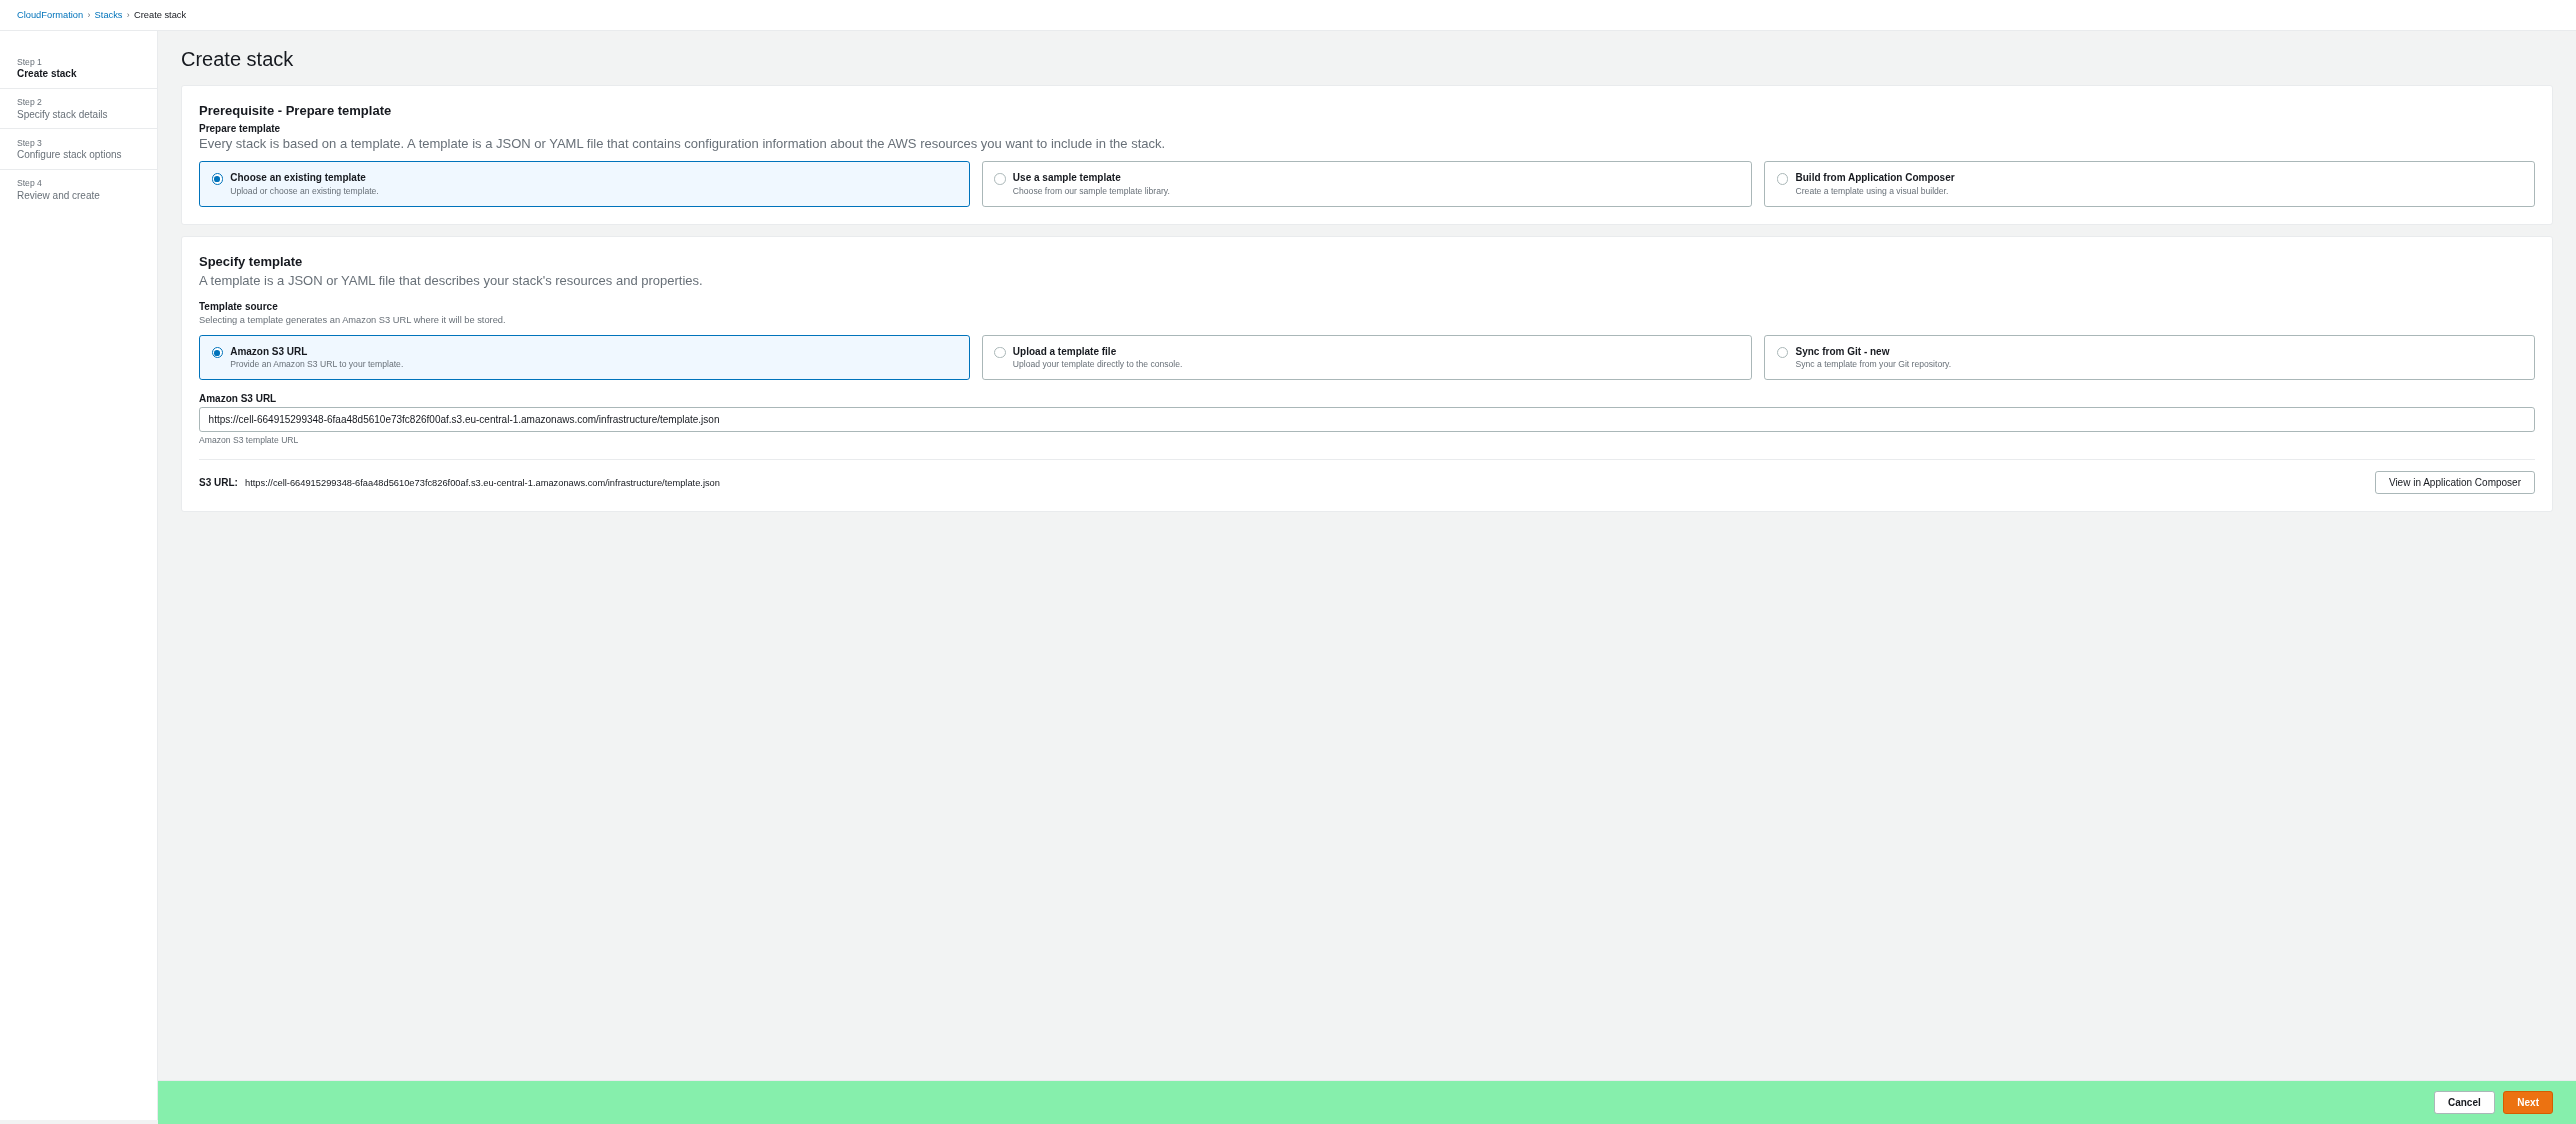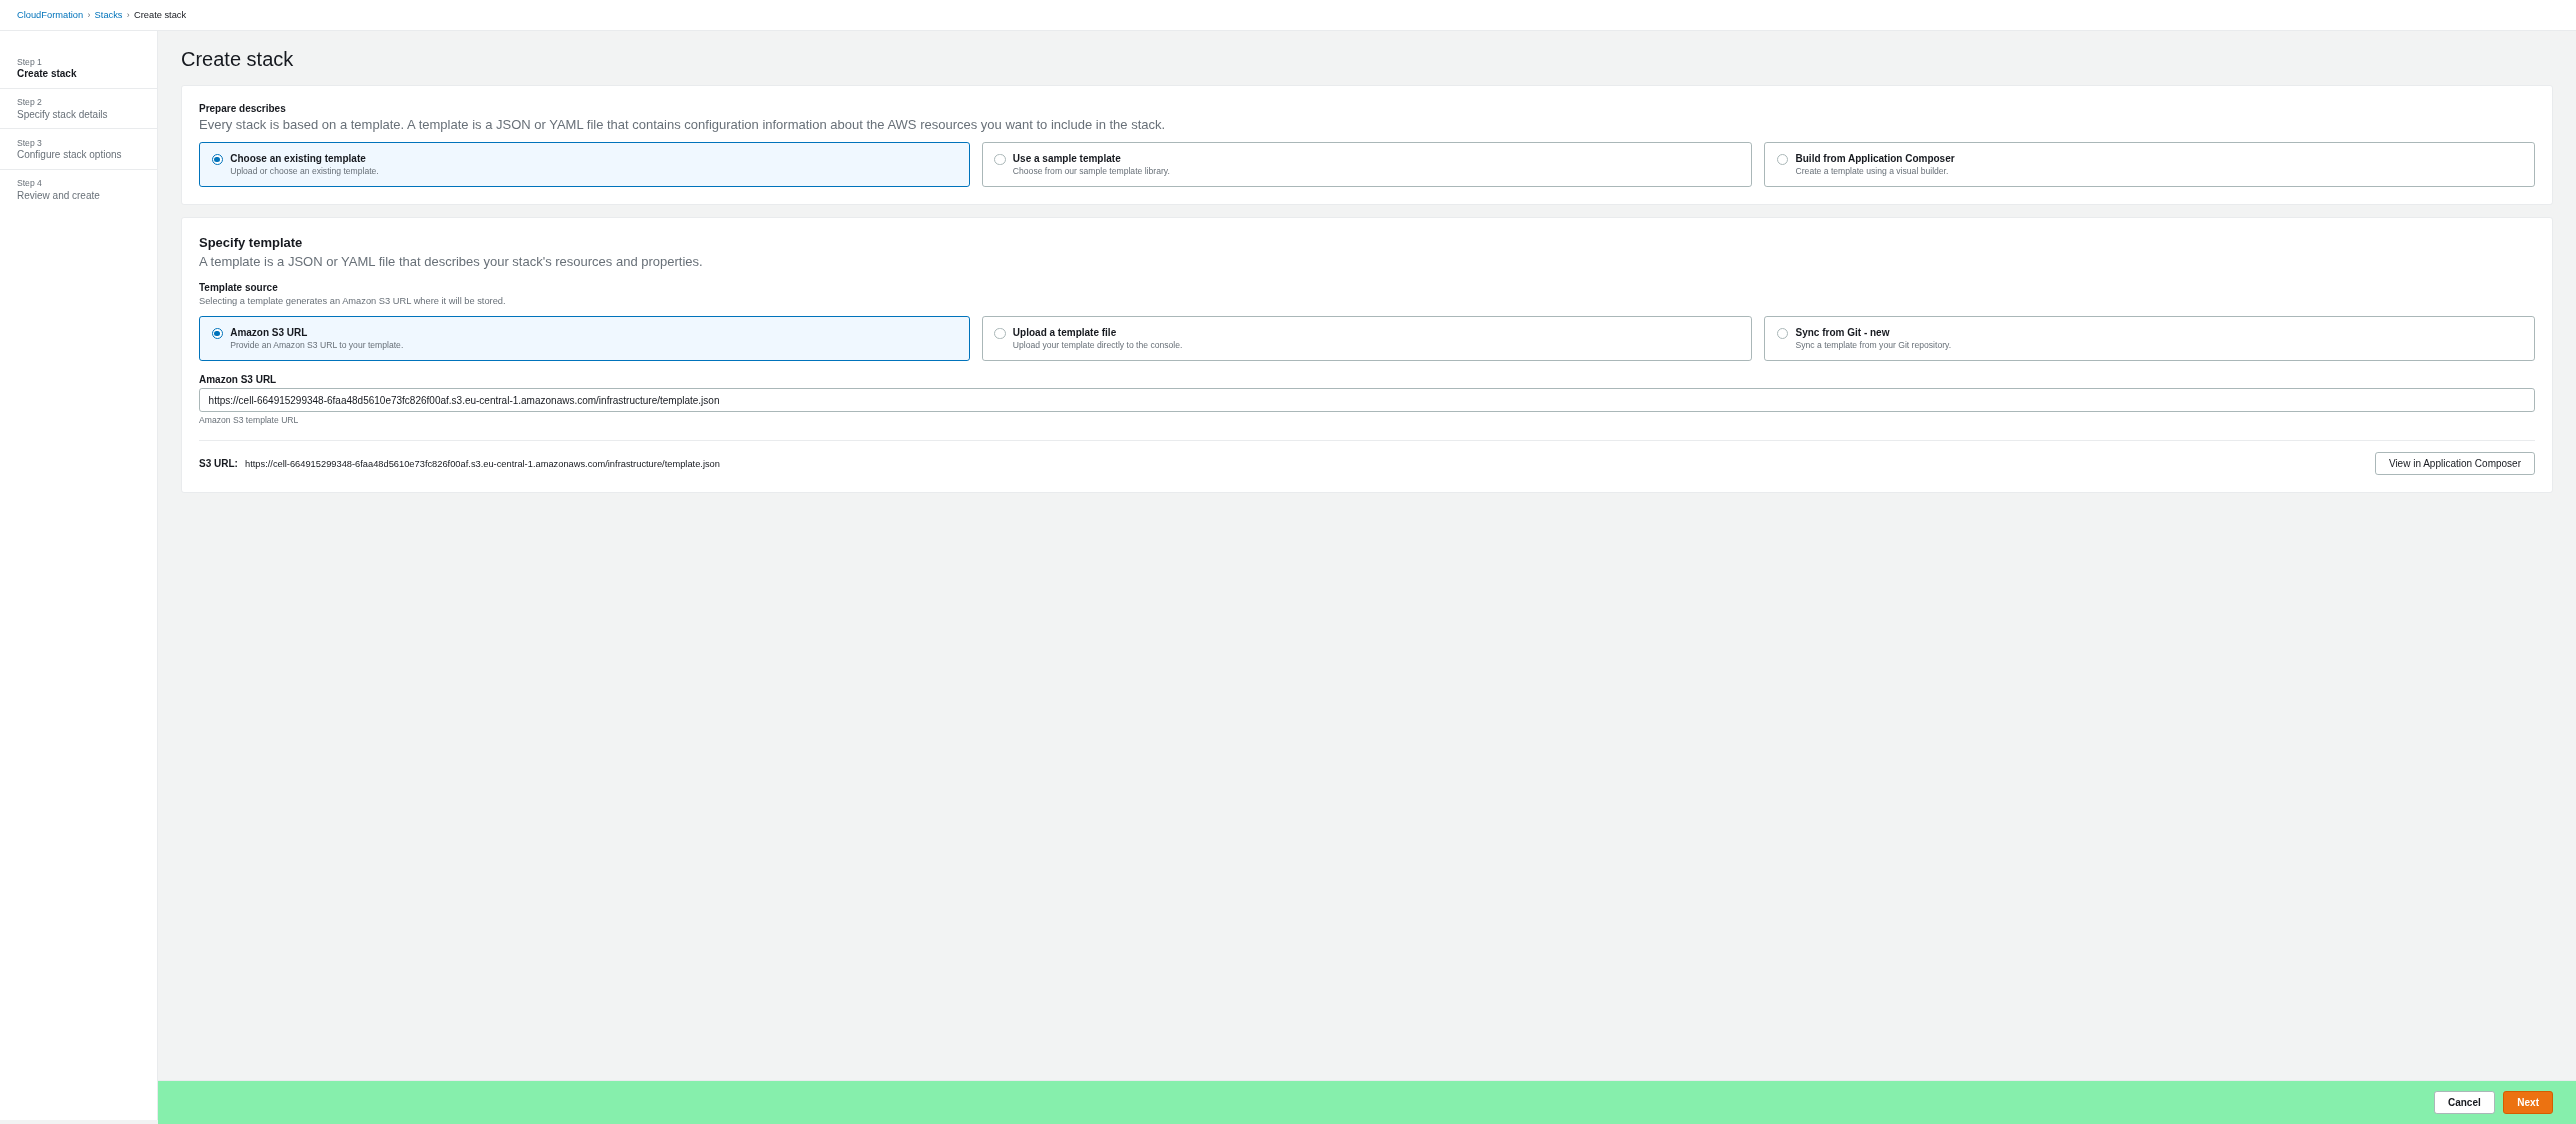--- a/index.html
+++ b/index.html
@@ -289,23 +289,24 @@
     <div class="sidebar-step inactive">
       <div class="sidebar-step-number">Step 4</div>
       <div class="sidebar-step-label">Review and create</div>
     </div>
   </aside>
 
   <main class="content">
     <h1 class="page-title">Create stack</h1>
 
     <div class="card">
+      <div class="card-title">Prerequisite - Prepare template</div>
 
       <div style="margin-bottom:7.2px;">
-        <div class="section-label" style="font-size:10px; font-weight:600; margin-bottom:2.9px;">Prepare describes</div>
+        <div class="section-label" style="font-size:10px; font-weight:600; margin-bottom:2.9px;">Prepare template</div>
         <div class="card-description" style="margin-bottom:10px;">Every stack is based on a template. A template is a JSON or YAML file that contains configuration information about the AWS resources you want to include in the stack.</div>
       </div>
 
       <div class="radio-options">
         <div class="radio-option selected">
           <div class="radio-circle checked"></div>
           <div>
             <div class="radio-text-title">Choose an existing template</div>
             <div class="radio-text-desc">Upload or choose an existing template.</div>
           </div>

